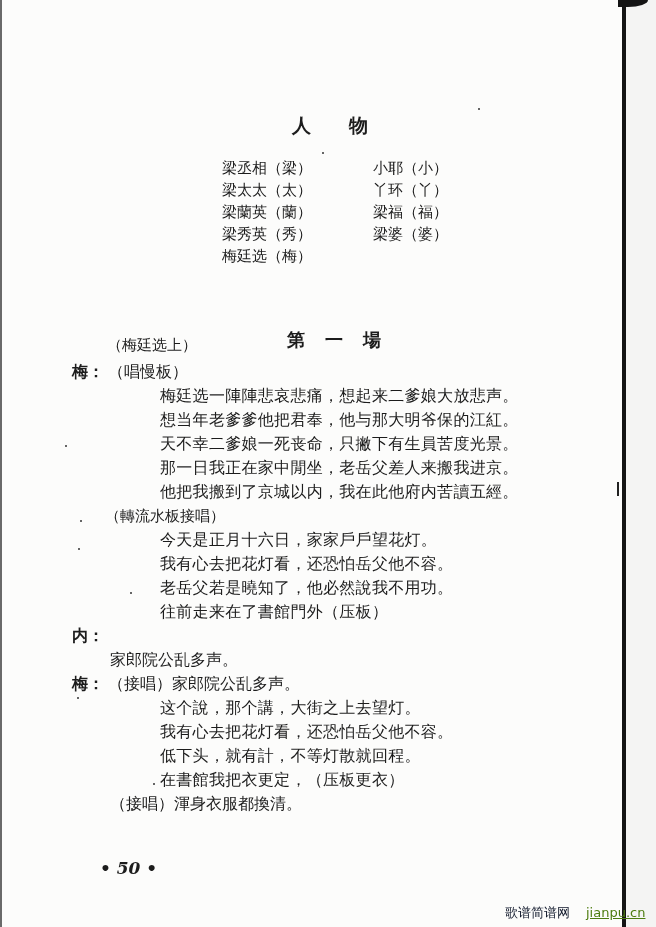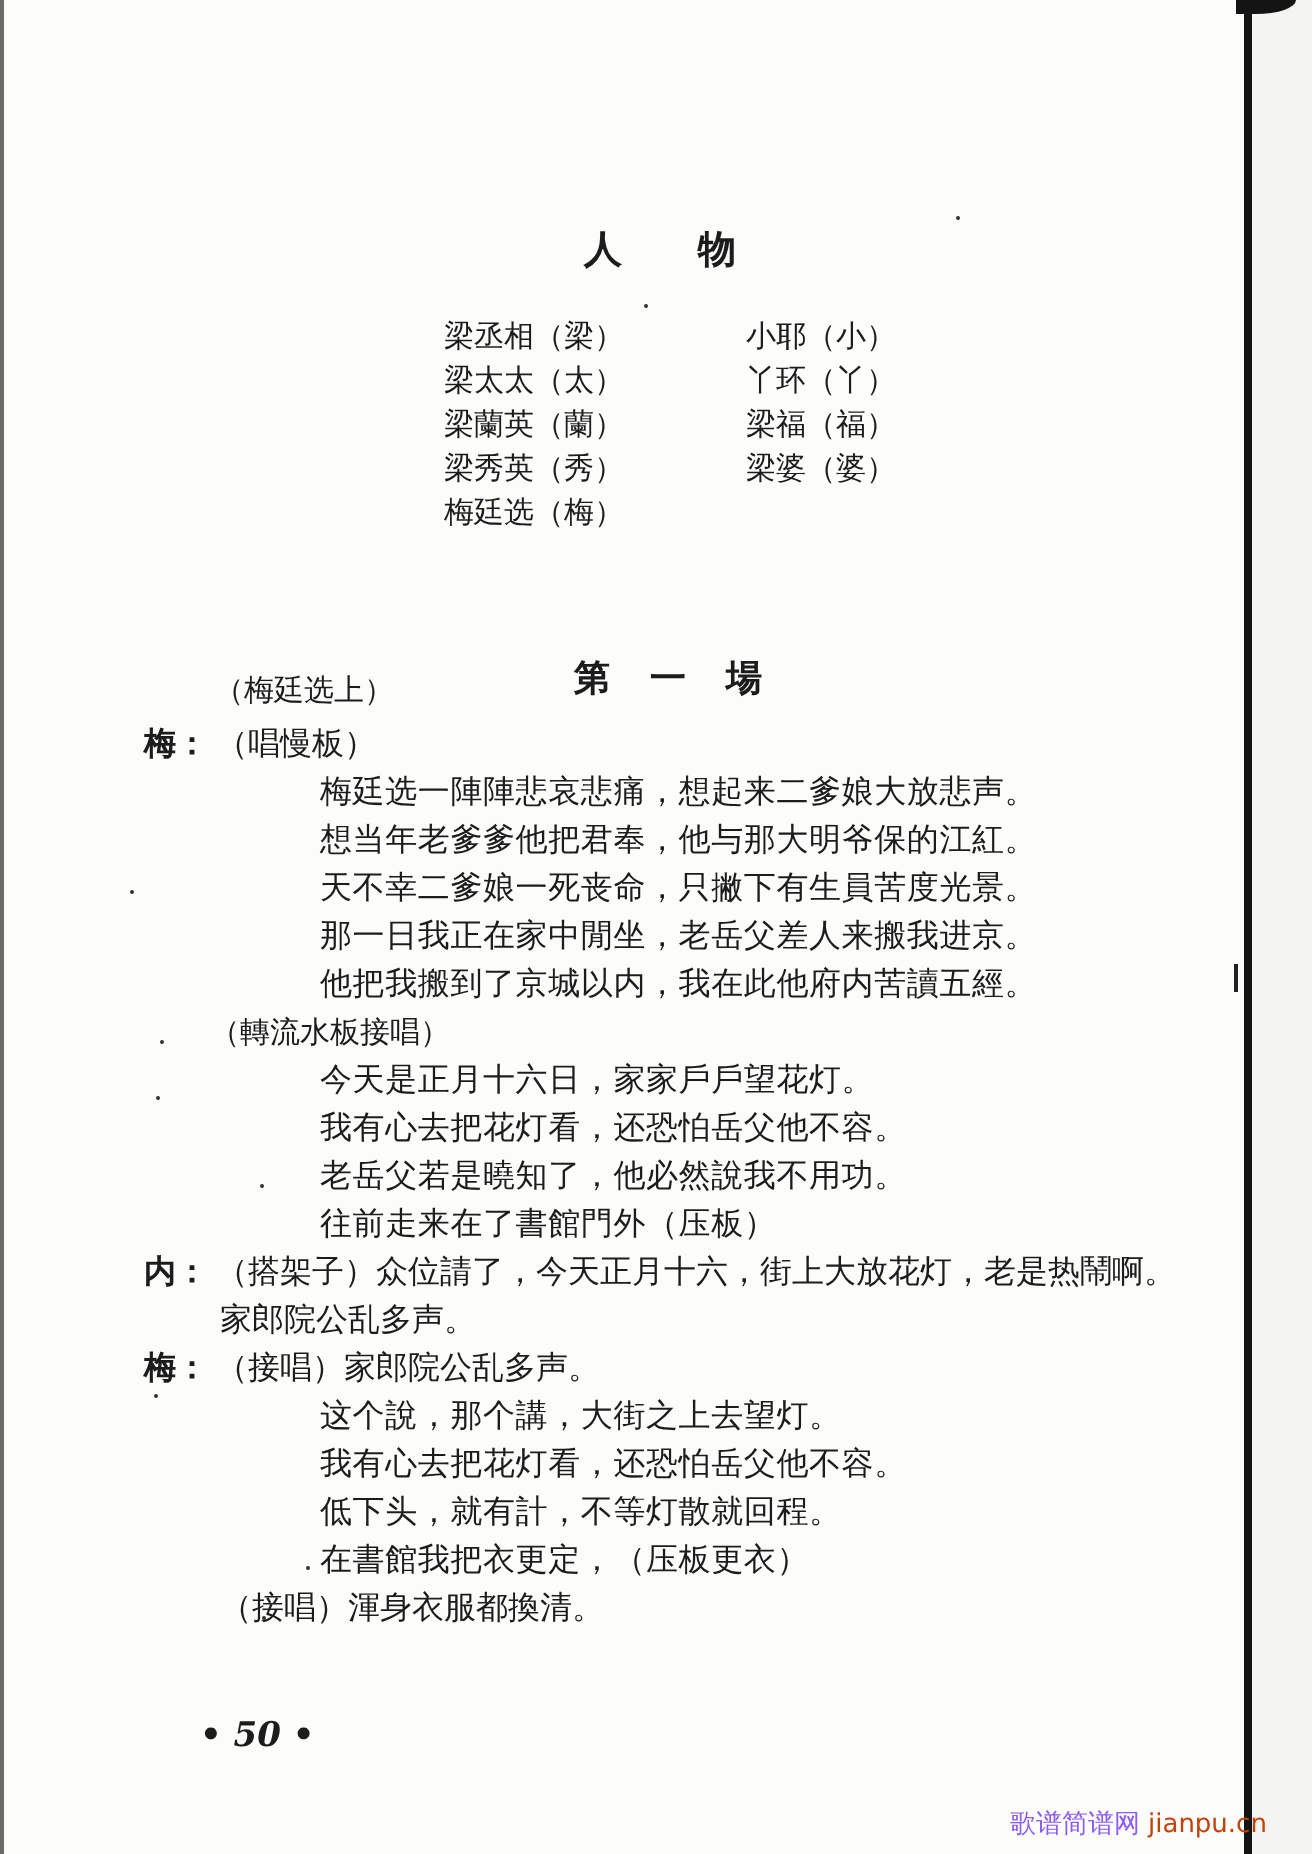--- a/index.html
+++ b/index.html
@@ -30,22 +30,22 @@
     .ln { position: relative; height: 24px; white-space: nowrap; }
     .ln .speaker { position: absolute; left: 72px; top: 0; font-weight: bold; }
     .ln .txt { position: absolute; top: 0; text-align: right; }
     .ln.spk .txt { left: 108px; }
     .ln.dir .txt { left: 105px; font-size: 15px; }
     .ln.verse .txt { left: 160px; letter-spacing: 0.3px; }
     .ln.cont .txt { left: 110px; }
 
     .page-number { left: 100px; top: 858px; font-size: 17px; font-style: italic; line-height: 20px; font-weight: bold; }
     .watermark { left: 505px; top: 904px; font-size: 13px; line-height: 18px; font-family: "DejaVu Sans", sans-serif; }
-    .watermark .wm-cn { color: #8b5cf6; }
-    .watermark .wm-en { color: #c2410c; margin-left: 4px; }
+    .watermark .wm-cn { color: #0f172a; }
+    .watermark .wm-en { color: #4d7c0f; margin-left: 16px; text-decoration: underline; }
 
     .speck { position: absolute; width: 2px; height: 2px; background: #333; border-radius: 1px; }
   </style>
 </head>
 <body>
 
 <div class="left-edge"></div>
 <div class="right-strip"></div>
 <div class="binding-line"></div>
 <div class="binding-blob"></div>
@@ -110,21 +110,20 @@
       <span class="txt">我有心去把花灯看，还恐怕岳父他不容。</span>
     </div>
   <div class="ln verse">
       <span class="txt">老岳父若是曉知了，他必然說我不用功。</span>
     </div>
   <div class="ln verse">
       <span class="txt">往前走来在了書館門外（压板）</span>
     </div>
   <div class="ln spk">
     <span class="speaker">内：</span>
-    <span class="txt">（搭架子）众位請了，今天正月十六，街上大放花灯，老是热鬧啊。</span>
   </div>
   <div class="ln cont">
       <span class="txt">家郎院公乱多声。</span>
     </div>
   <div class="ln spk">
     <span class="speaker">梅：</span>
     <span class="txt">（接唱）家郎院公乱多声。</span>
   </div>
   <div class="ln verse">
       <span class="txt">这个說，那个講，大街之上去望灯。</span>

